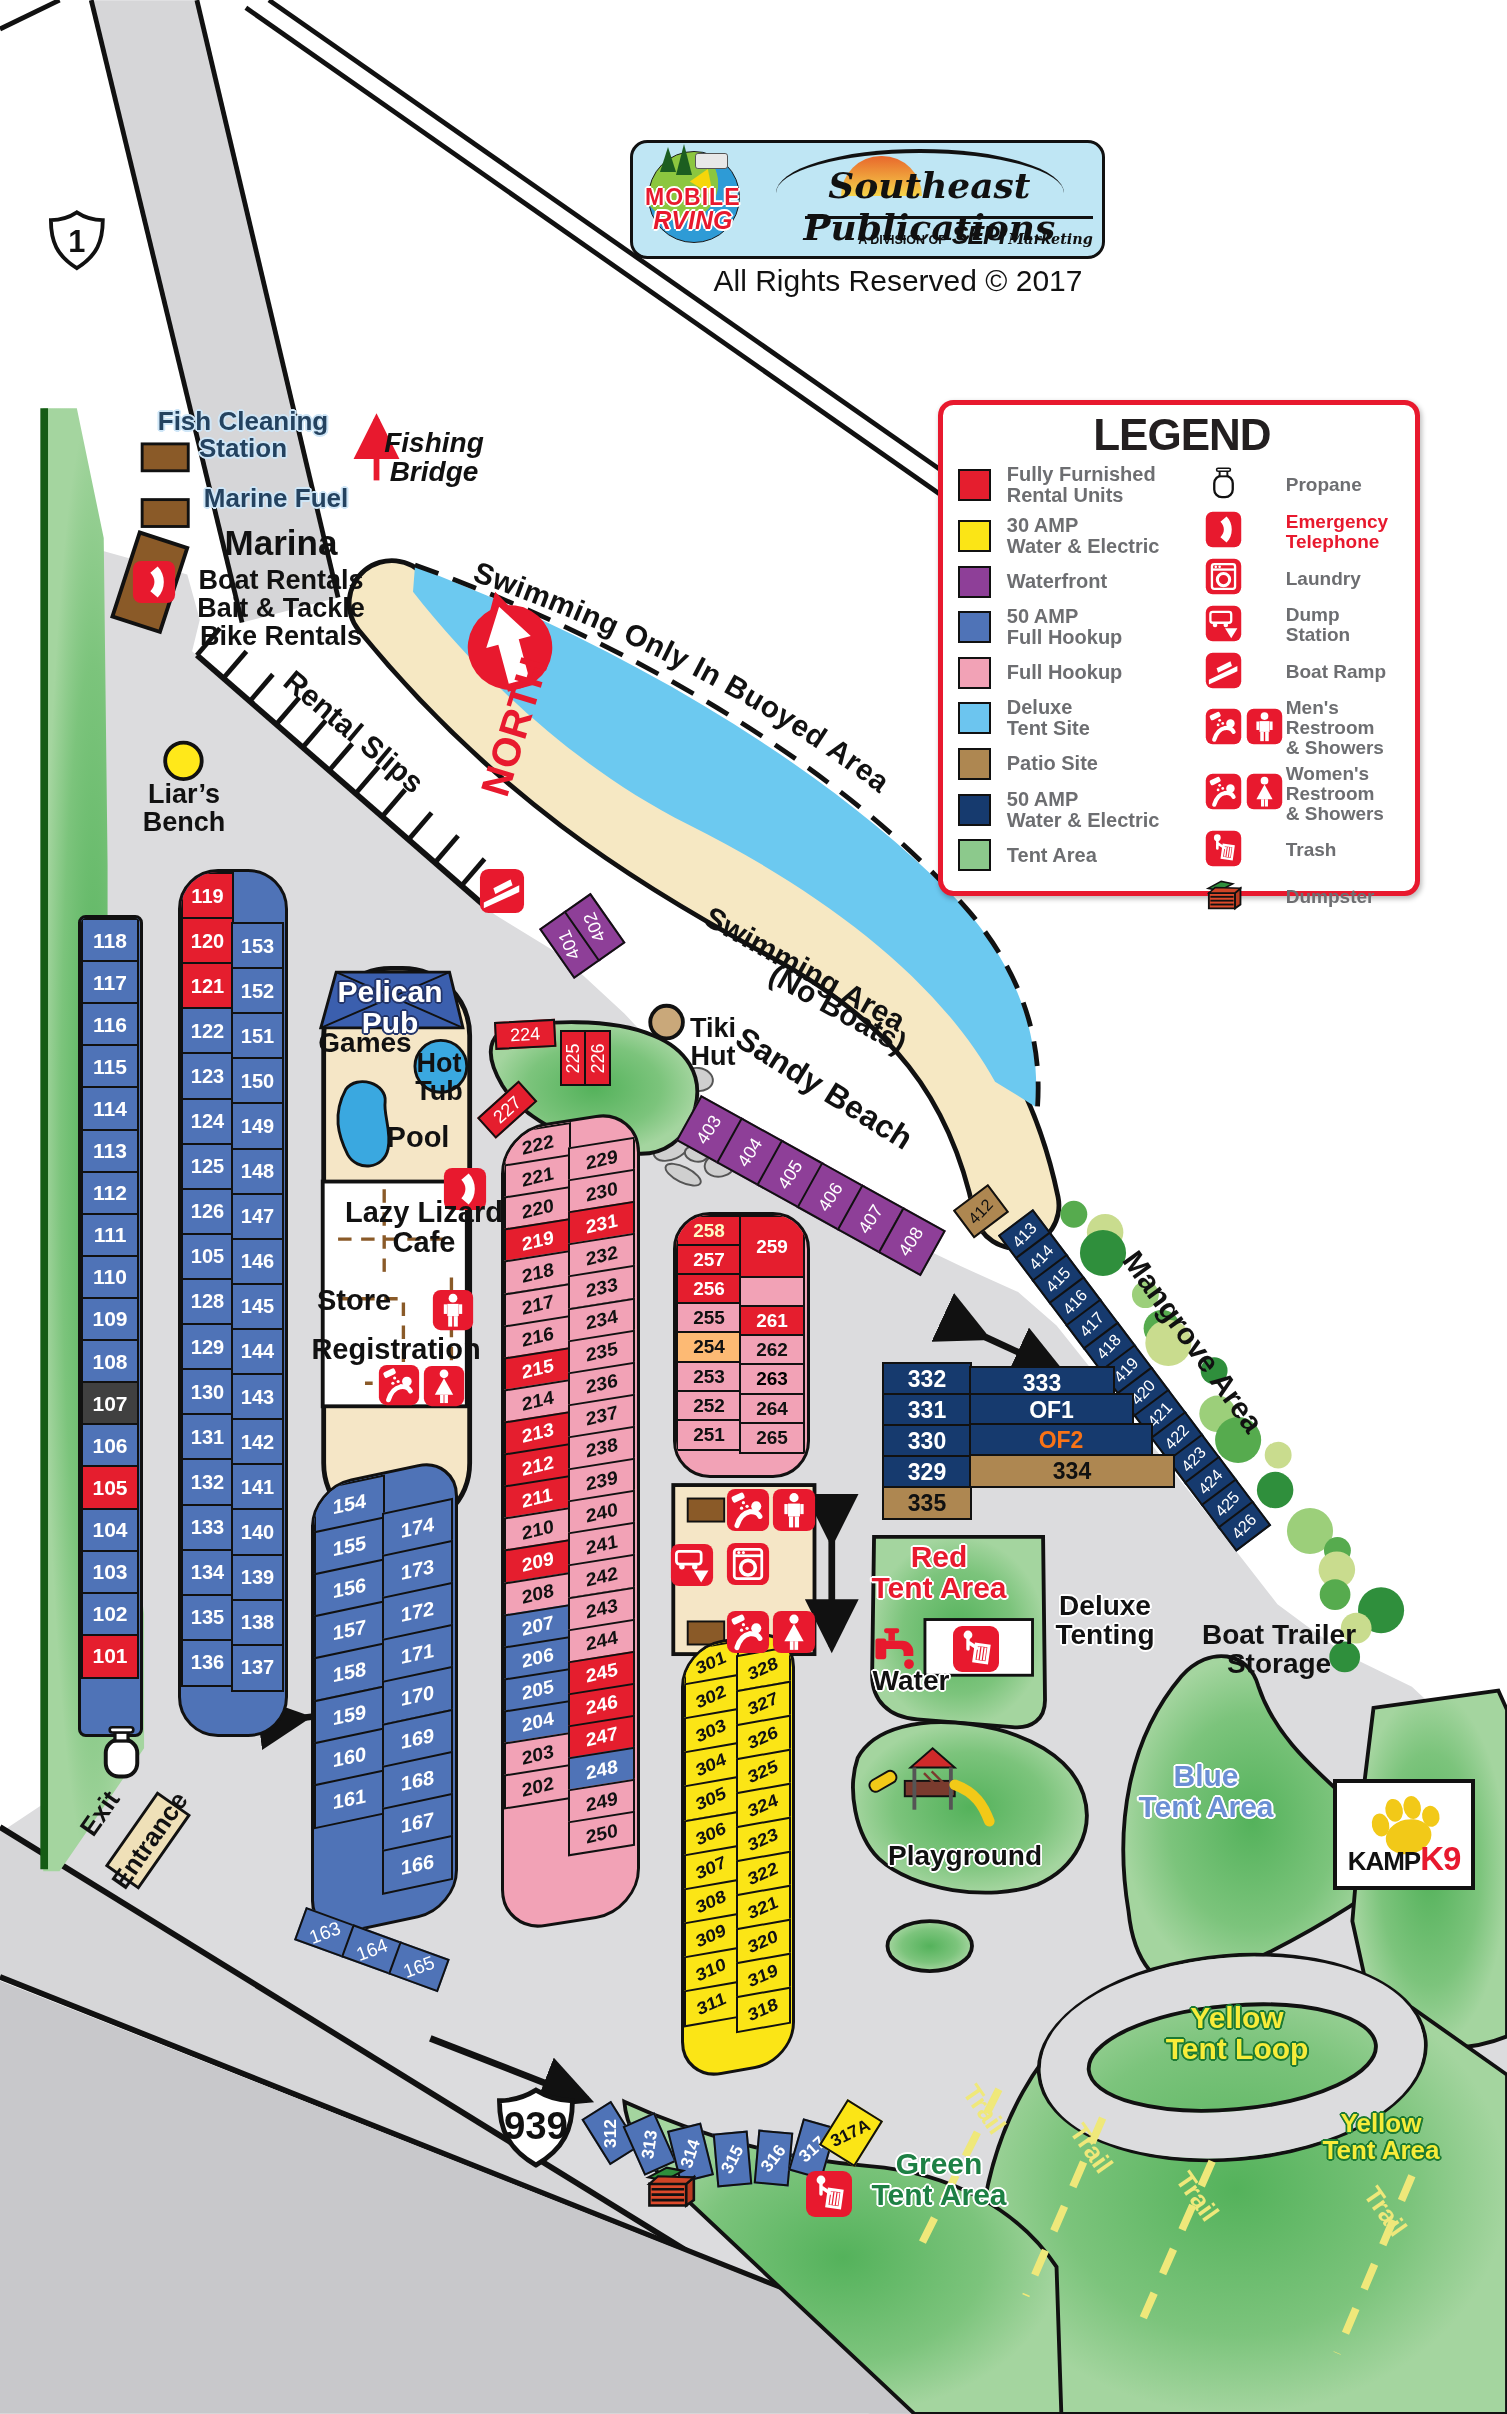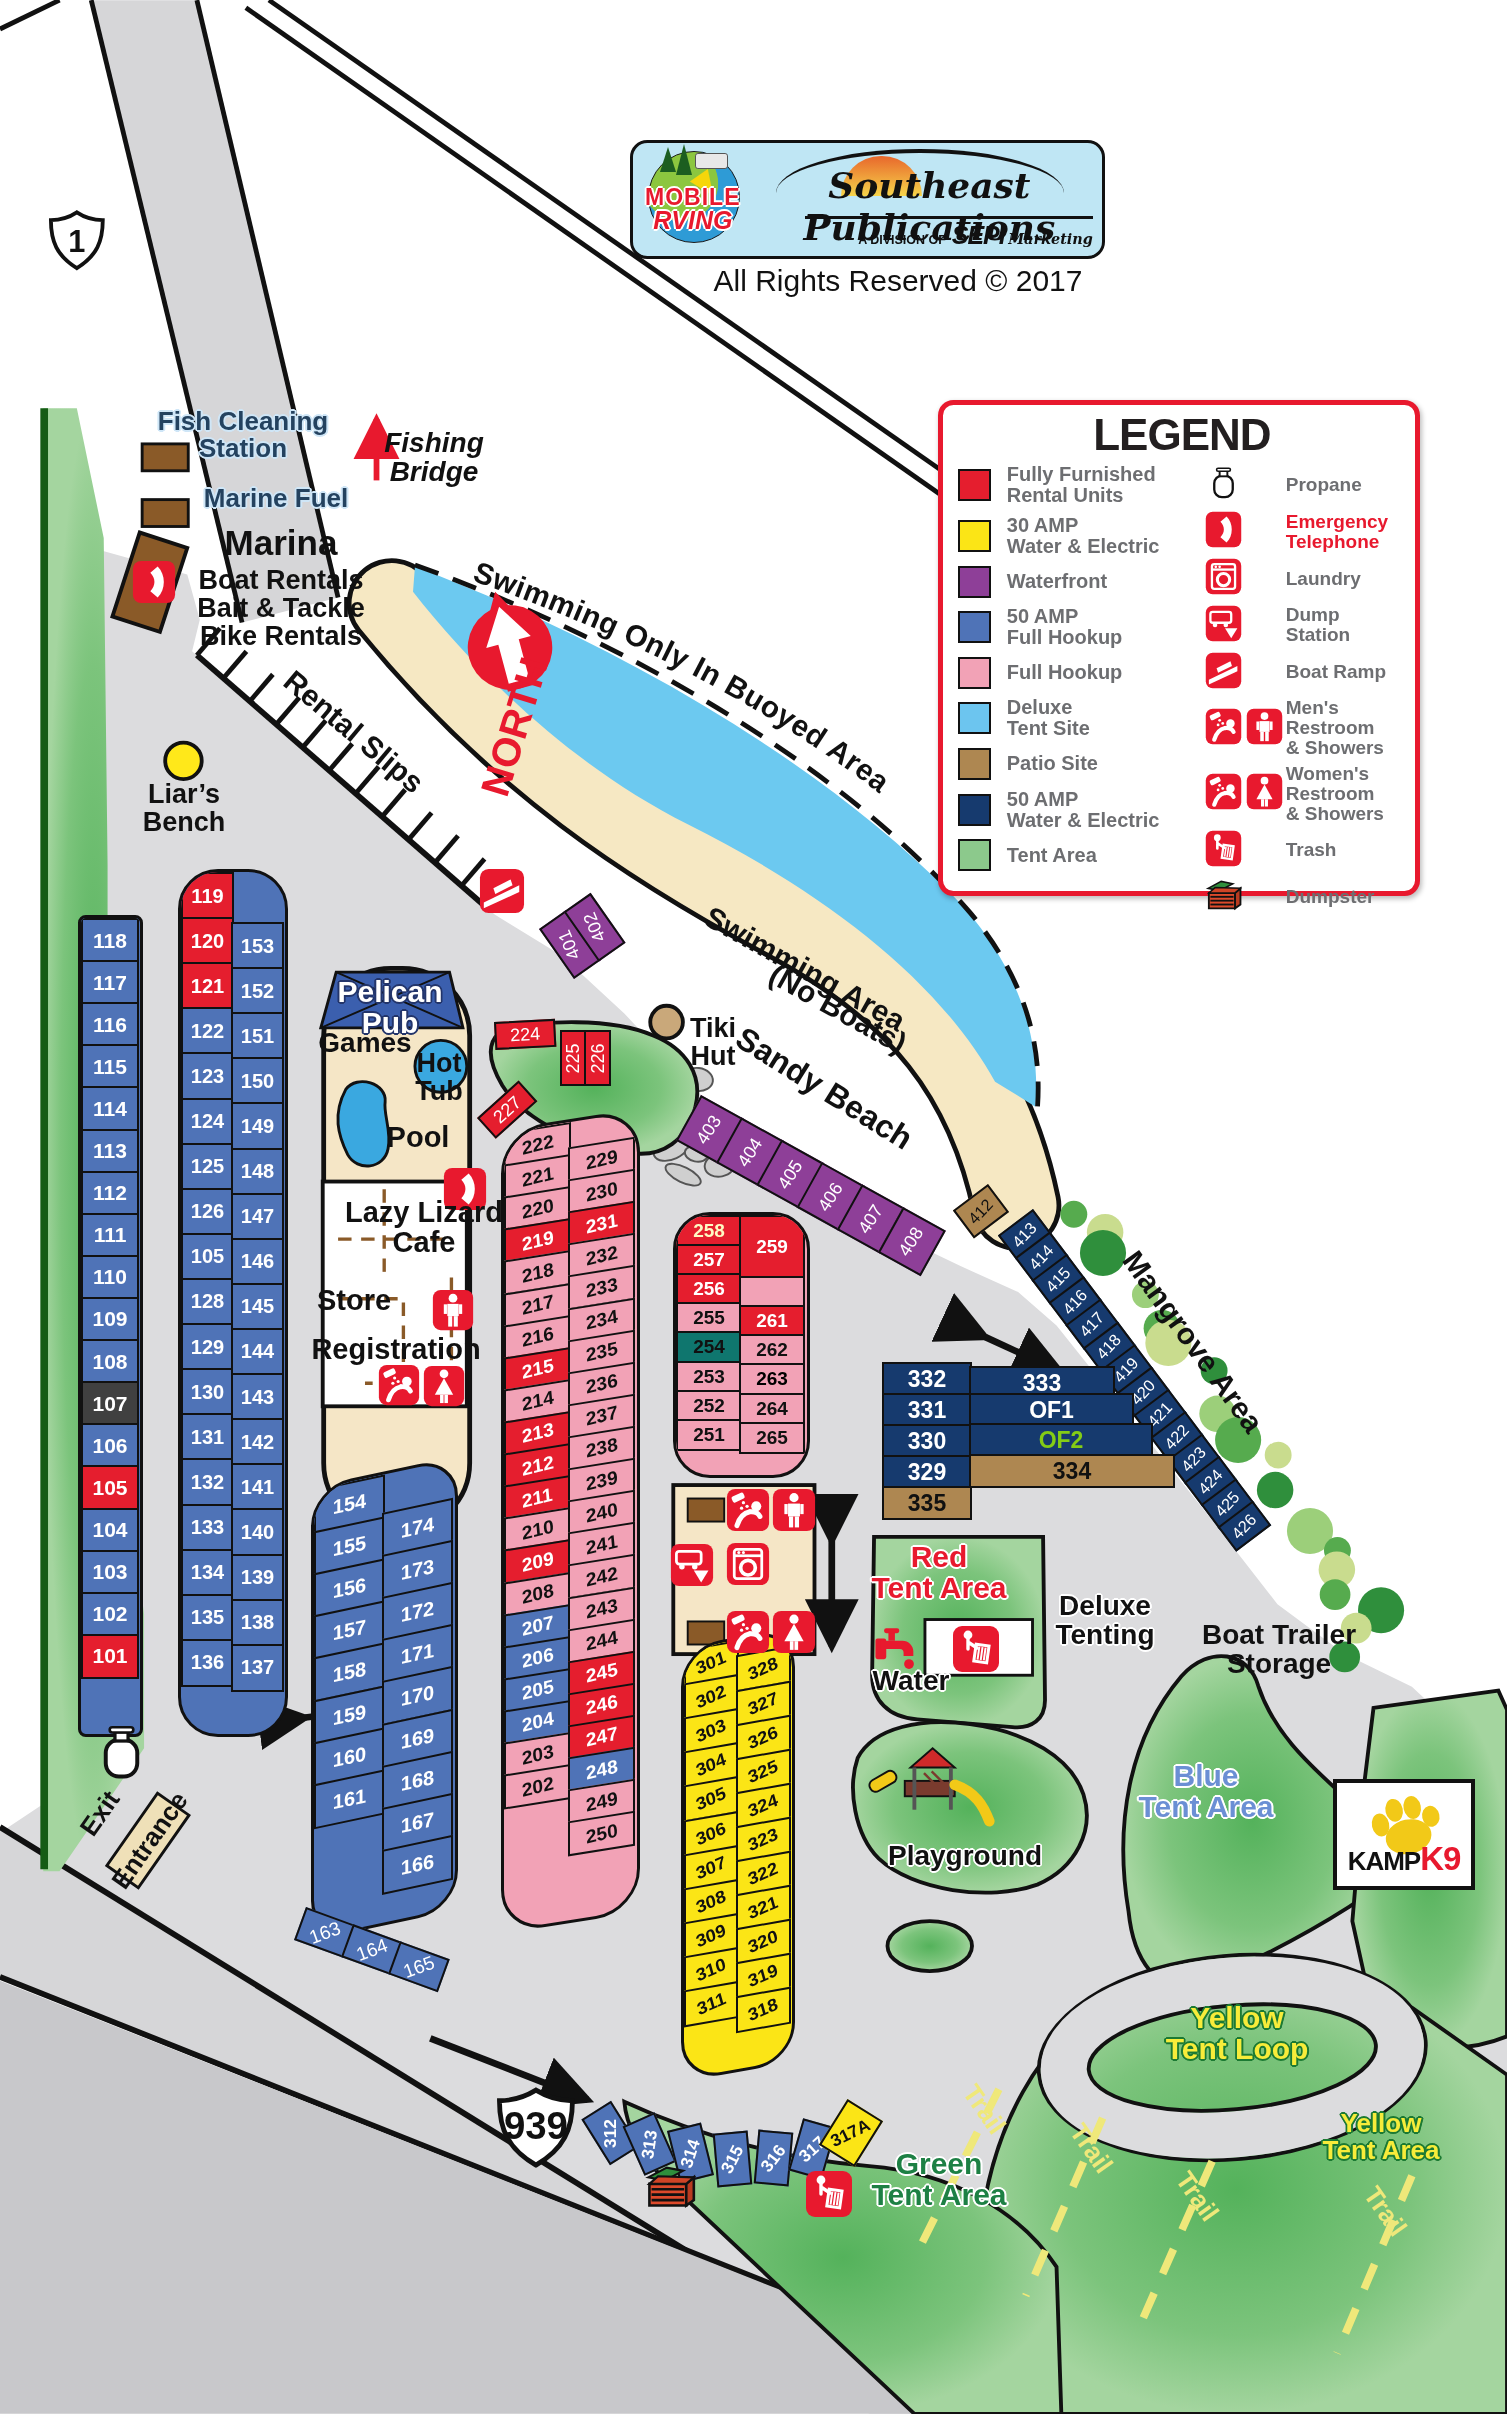--- a/index.html
+++ b/index.html
@@ -884,21 +884,21 @@
           </div>
           <div class="cell" style="height: 32px; background: rgb(229, 30, 46); margin-top: -2.9px;">
             <span style="font-size: 19px; color: rgb(255, 255, 255);">257</span>
           </div>
           <div class="cell" style="height: 32px; background: rgb(229, 30, 46); margin-top: -2.9px;">
             <span style="font-size: 19px; color: rgb(255, 255, 255);">256</span>
           </div>
           <div class="cell" style="height: 32px; background: rgb(242, 162, 182); margin-top: -2.9px;">
             <span style="font-size: 19px; color: rgb(17, 17, 17);">255</span>
           </div>
-          <div class="cell" style="height: 32px; background: #0f766e; margin-top: -2.9px;">
+          <div class="cell" style="height: 32px; background: #fdba74; margin-top: -2.9px;">
             <span style="font-size: 19px; color: rgb(17, 17, 17);">254</span>
           </div>
           <div class="cell" style="height: 32px; background: rgb(242, 162, 182); margin-top: -2.9px;">
             <span style="font-size: 19px; color: rgb(17, 17, 17);">253</span>
           </div>
           <div class="cell" style="height: 32px; background: rgb(242, 162, 182); margin-top: -2.9px;">
             <span style="font-size: 19px; color: rgb(17, 17, 17);">252</span>
           </div>
           <div class="cell" style="height: 32px; background: rgb(242, 162, 182); margin-top: -2.9px;">
             <span style="font-size: 19px; color: rgb(17, 17, 17);">251</span>
@@ -1145,21 +1145,21 @@
             <span style="font-size: 23px; color: rgb(17, 17, 17);">335</span>
           </div>
         </div>
         <div class="cell" style="position: absolute; left: 87px; top: 4px; width: 146px; height: 34px; background: rgb(22, 58, 110);">
           <span style="font-size: 23px; color: rgb(255, 255, 255);">333</span>
         </div>
         <div class="cell" style="position: absolute; left: 87px; top: 31px; width: 165px; height: 34px; background: rgb(22, 58, 110);">
           <span style="font-size: 23px; color: rgb(255, 255, 255);">OF1</span>
         </div>
         <div class="cell" style="position: absolute; left: 87px; top: 61px; width: 184px; height: 34px; background: rgb(22, 58, 110);">
-          <span style="font-size: 23px; color: #84cc16;">OF2</span>
+          <span style="font-size: 23px; color: #f97316;">OF2</span>
         </div>
         <div class="cell" style="position: absolute; left: 87px; top: 92px; width: 206px; height: 34px; background: rgb(174, 135, 81);">
           <span style="font-size: 23px; color: rgb(17, 17, 17);">334</span>
         </div>
       </div>
     </div>
 <div id="layer-icons">
       <div class="icon" style="left: 132px; top: 560px;"><svg width="44" height="44" viewBox="0 0 48 48">
           <use href="#sym-phone"></use>
         </svg></div>

